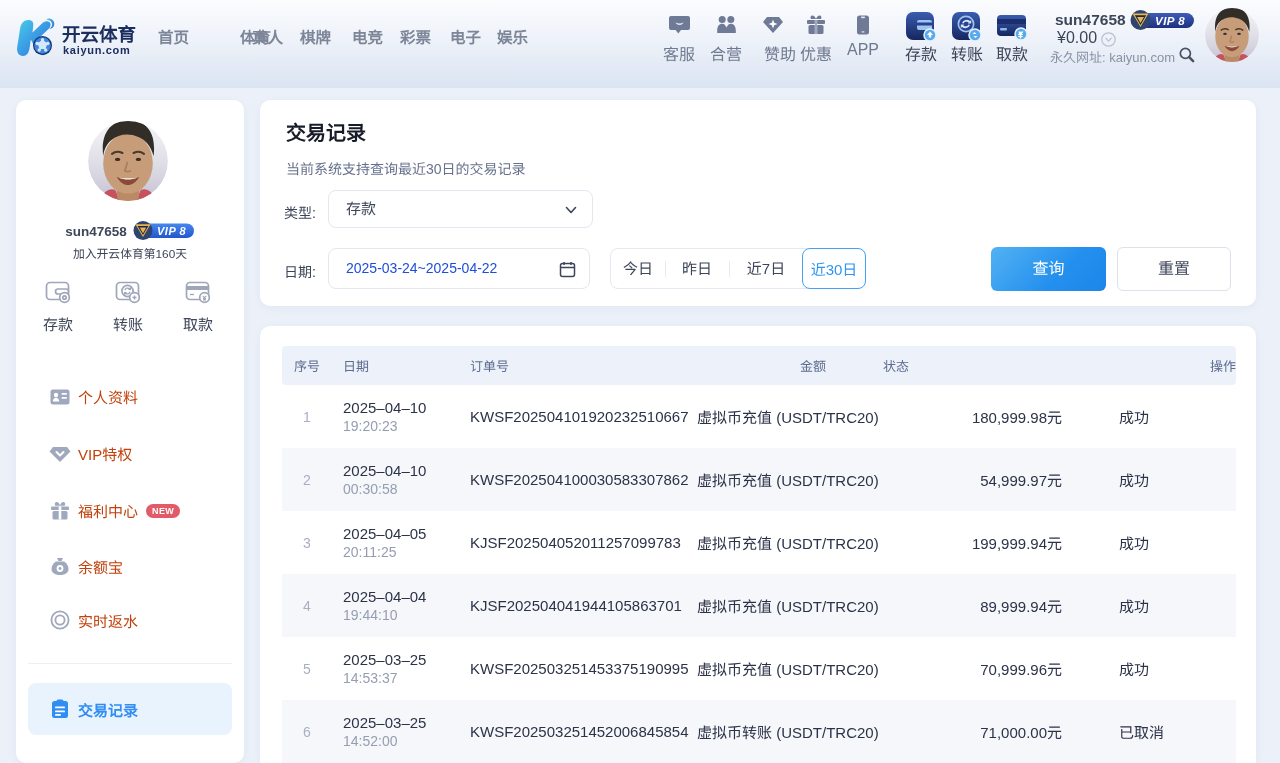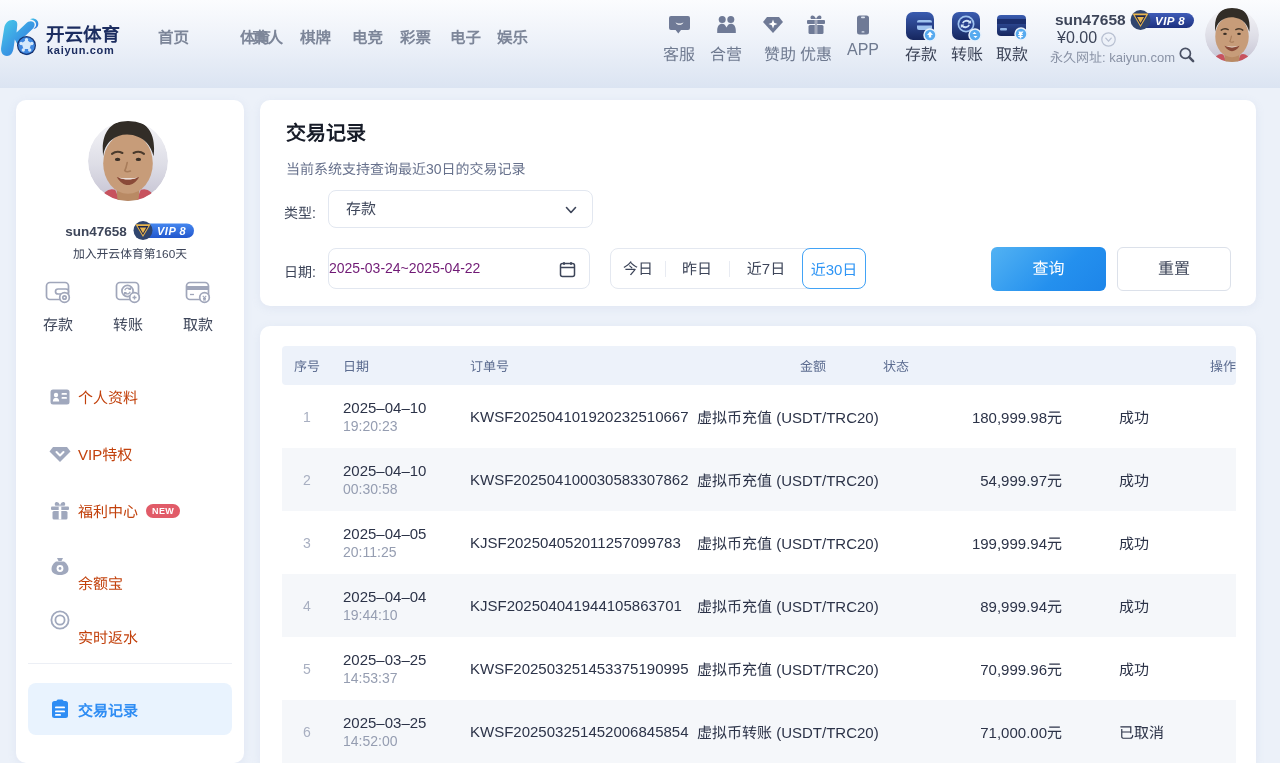--- a/index.html
+++ b/index.html
@@ -4,21 +4,21 @@
 <title>交易记录</title>
 <style>
 * { margin:0; padding:0; box-sizing:border-box; }
 html,body { width:1280px; height:763px; overflow:hidden; }
 body { font-family:"Liberation Sans", sans-serif; background:#ecf1f9; position:relative; }
 #page { position:absolute; left:0; top:0; width:1280px; height:763px; }
 
 
 #header { position:absolute; left:0; top:0; width:1280px; height:88px;
   background:linear-gradient(180deg,#fbfcfe 0%,#eef2f9 45%,#dbe4f2 100%); }
-#logo { position:absolute; left:0; top:16px; width:220px; height:56px; }
+#logo { position:absolute; left:16px; top:16px; width:220px; height:56px; }
 .nav { position:absolute; top:25px; font-size:15.5px; color:#7d8699; font-weight:700; letter-spacing:0; }
 .hicon { position:absolute; top:14px; width:46px; text-align:center; color:#6f7a90; }
 .hicon svg { display:block; margin:0 auto; }
 .hicon .lb { font-size:16px; margin-top:5px; color:#6f7a90; }
 .bicon { position:absolute; top:9px; width:46px; text-align:center; }
 .bicon .lb { font-size:16px; margin-top:-2px; color:#3d4559; }
 .bicon svg { display:block; margin:0 auto; }
 #uname { position:absolute; left:1055px; top:11px; font-size:15.5px; font-weight:700; color:#3d4559; }
 #vipH { position:absolute; left:1130px; top:9px; }
 #ybal { position:absolute; left:1057px; top:29px; font-size:16px; font-weight:400; color:#3d4559; }
@@ -33,33 +33,33 @@
 #sname { position:absolute; left:0; top:120px; width:100%; text-align:center; font-size:13.5px; font-weight:700; color:#3d4559; }
 #sdays { position:absolute; left:0; top:144px; width:100%; text-align:center; font-size:11.8px; color:#3d4559; }
 .sq { position:absolute; top:178px; width:60px; text-align:center; }
 .sq svg { display:block; margin:0 auto; }
 .sq .lb { margin-top:7px; font-size:15px; color:#3d4559; }
 .menu { position:absolute; left:12px; top:268px; width:204px; }
 .mi { position:relative; height:57px; display:flex; align-items:center; padding-left:50px; }
 .mi svg { position:absolute; left:21px; top:50%; margin-top:-11px; }
 .mi .tx { font-size:15px; color:#c2410c; }
 .mi .new { margin-left:8px; background:#e15b68; color:#fff; font-size:9px; font-weight:700; padding:2px 6px; border-radius:8px; letter-spacing:.4px; }
-.menu .mi:nth-child(4), .menu .mi:nth-child(5) { height:54px;align-items:flex-end; }
+.menu .mi:nth-child(4), .menu .mi:nth-child(5) { height:54px; }
 #mdiv { position:absolute; left:12px; top:563px; width:204px; height:1px; background:#eceff5; }
 .misel { background:#e9f3fe; border-radius:8px; margin-top:6px; height:52px !important; }
 .misel .tx { color:#2f8df4; font-weight:700; }
 
 
 #card1 { position:absolute; left:260px; top:100px; width:996px; height:206px; background:#fff; border-radius:10px; box-shadow:0 2px 10px rgba(140,160,195,.12); }
 #c1title { position:absolute; left:26px; top:17px; font-size:20px; font-weight:700; color:#171c28; }
 #c1sub { position:absolute; left:26px; top:58px; font-size:14px; color:#67718c; }
 .flabel { position:absolute; font-size:14px; color:#3d4559; }
 .selbox { position:absolute; left:68px; top:90px; width:265px; height:38px; border:1px solid #e2e7f0; border-radius:8px; background:#fff; font-size:15px; color:#3d4559; line-height:36px; padding-left:17px; }
 .selbox svg { position:absolute; right:14px; top:12px; }
-.datebox { position:absolute; left:68px; top:148px; width:262px; height:41px; border:1px solid #e2e7f0; border-radius:8px; background:#fff; font-size:14px; color:#701a75; line-height:39px; }
+.datebox { position:absolute; left:68px; top:148px; width:262px; height:41px; border:1px solid #e2e7f0; border-radius:8px; background:#fff; font-size:14px; color:#1d4ed8; line-height:39px; padding-left:17px; }
 .datebox svg { position:absolute; right:13px; top:12px; }
 #qgroup { position:absolute; left:350px; top:148px; height:41px; width:256px; border:1px solid #e4e8f0; border-radius:8px; background:#fff; display:flex; }
 #qgroup .qb { text-align:center; line-height:39px; font-size:15px; color:#3d4559; position:relative; }
 #qgroup .qb:nth-child(1){width:54px;} #qgroup .qb:nth-child(2){width:64px;} #qgroup .qb:nth-child(3){width:74px;} #qgroup .qb:nth-child(4){width:64px;}
 #qgroup .qb + .qb::before { content:""; position:absolute; left:0; top:12px; height:16px; width:1px; background:#e8ebf2; }
 #qgroup .qbsel { border:1px solid #42a3f6; border-radius:8px; color:#2e95f5; margin:-1px; line-height:41px; background:#fff; z-index:2; }
 #qgroup .qbsel::before { display:none !important; }
 #btnQ { position:absolute; left:731px; top:147px; width:115px; height:44px; border-radius:6px;
   background:linear-gradient(135deg,#52b2f3 0%,#2490ee 60%,#1d85e9 100%); color:#fff; font-size:16px; text-align:center; line-height:44px; font-weight:400; }
 #btnR { position:absolute; left:857px; top:147px; width:114px; height:44px; border-radius:6px; background:#fff; border:1px solid #dce1ea; color:#3d4559; font-size:16px; text-align:center; line-height:42px; }

